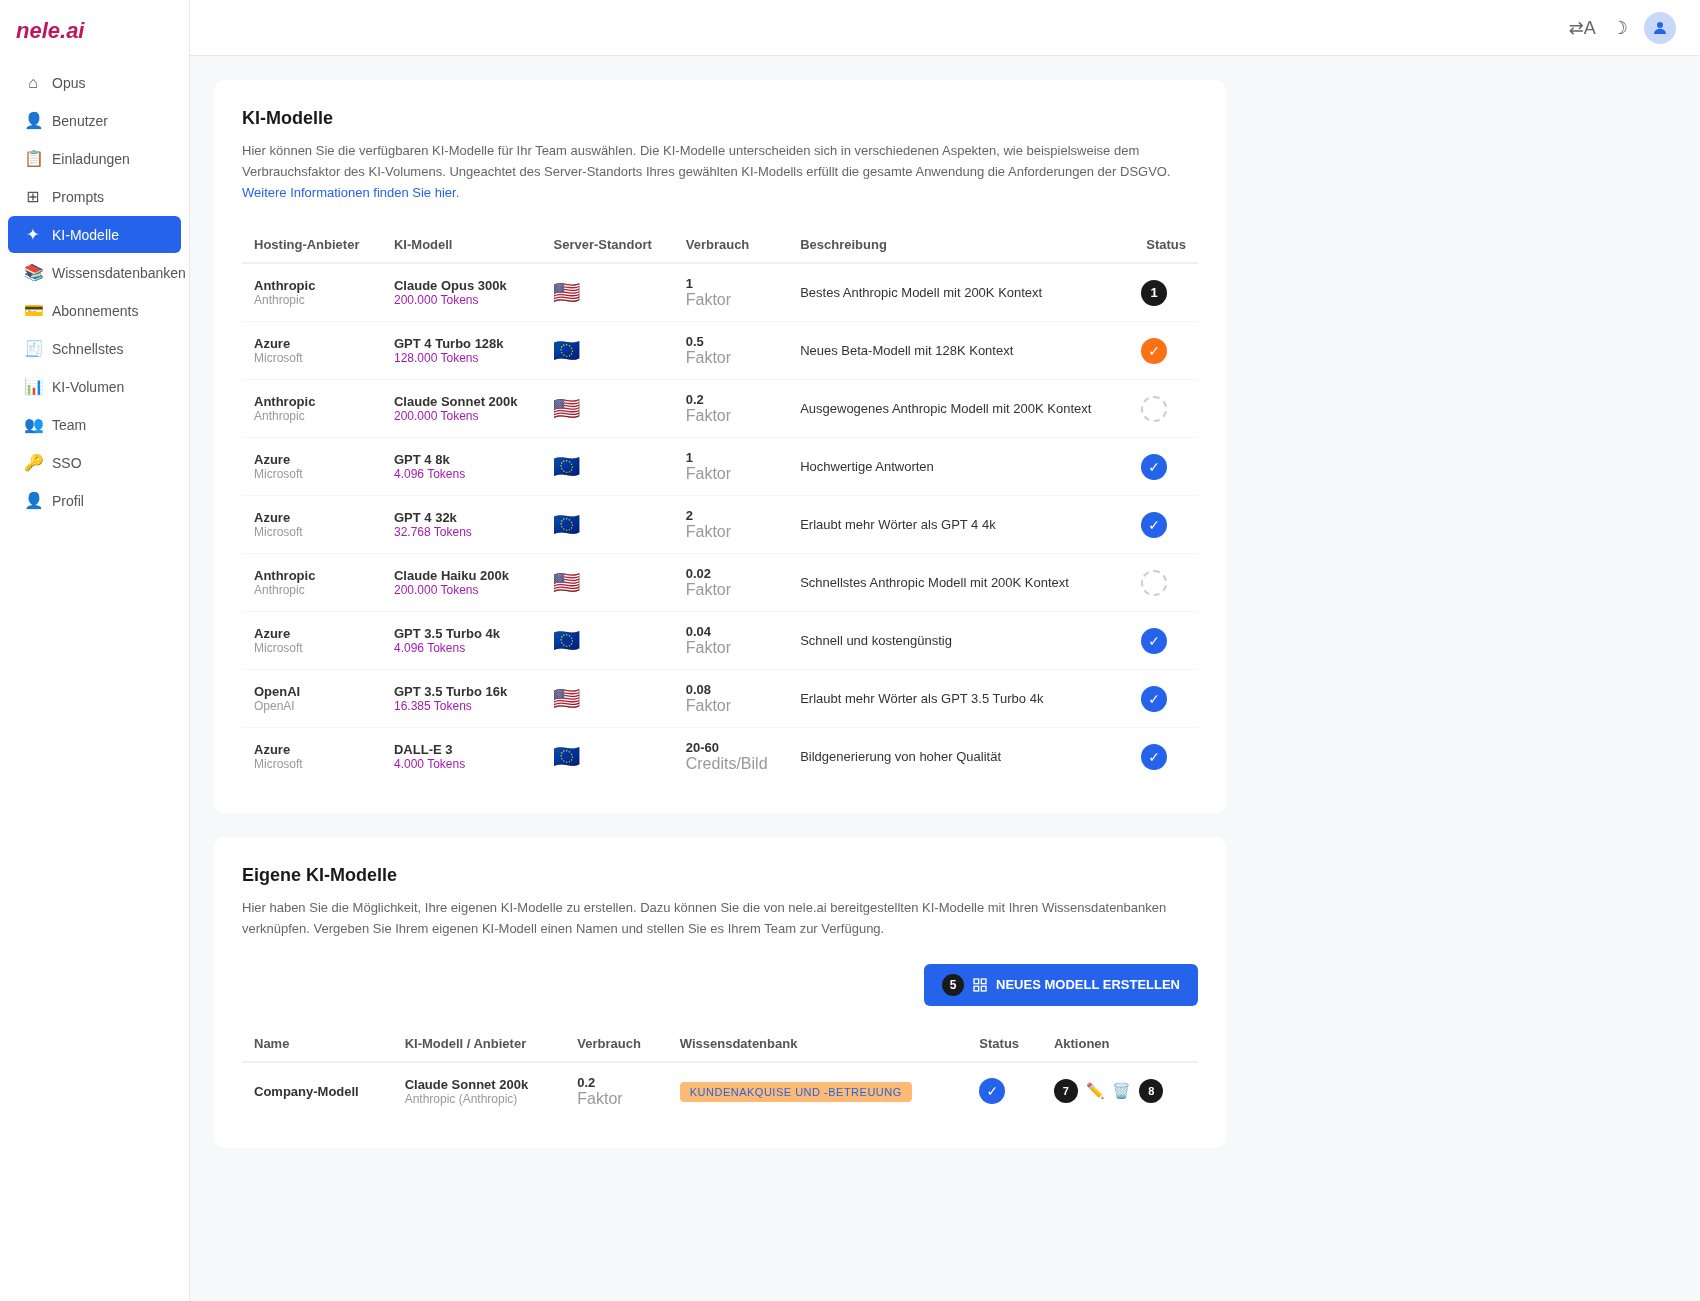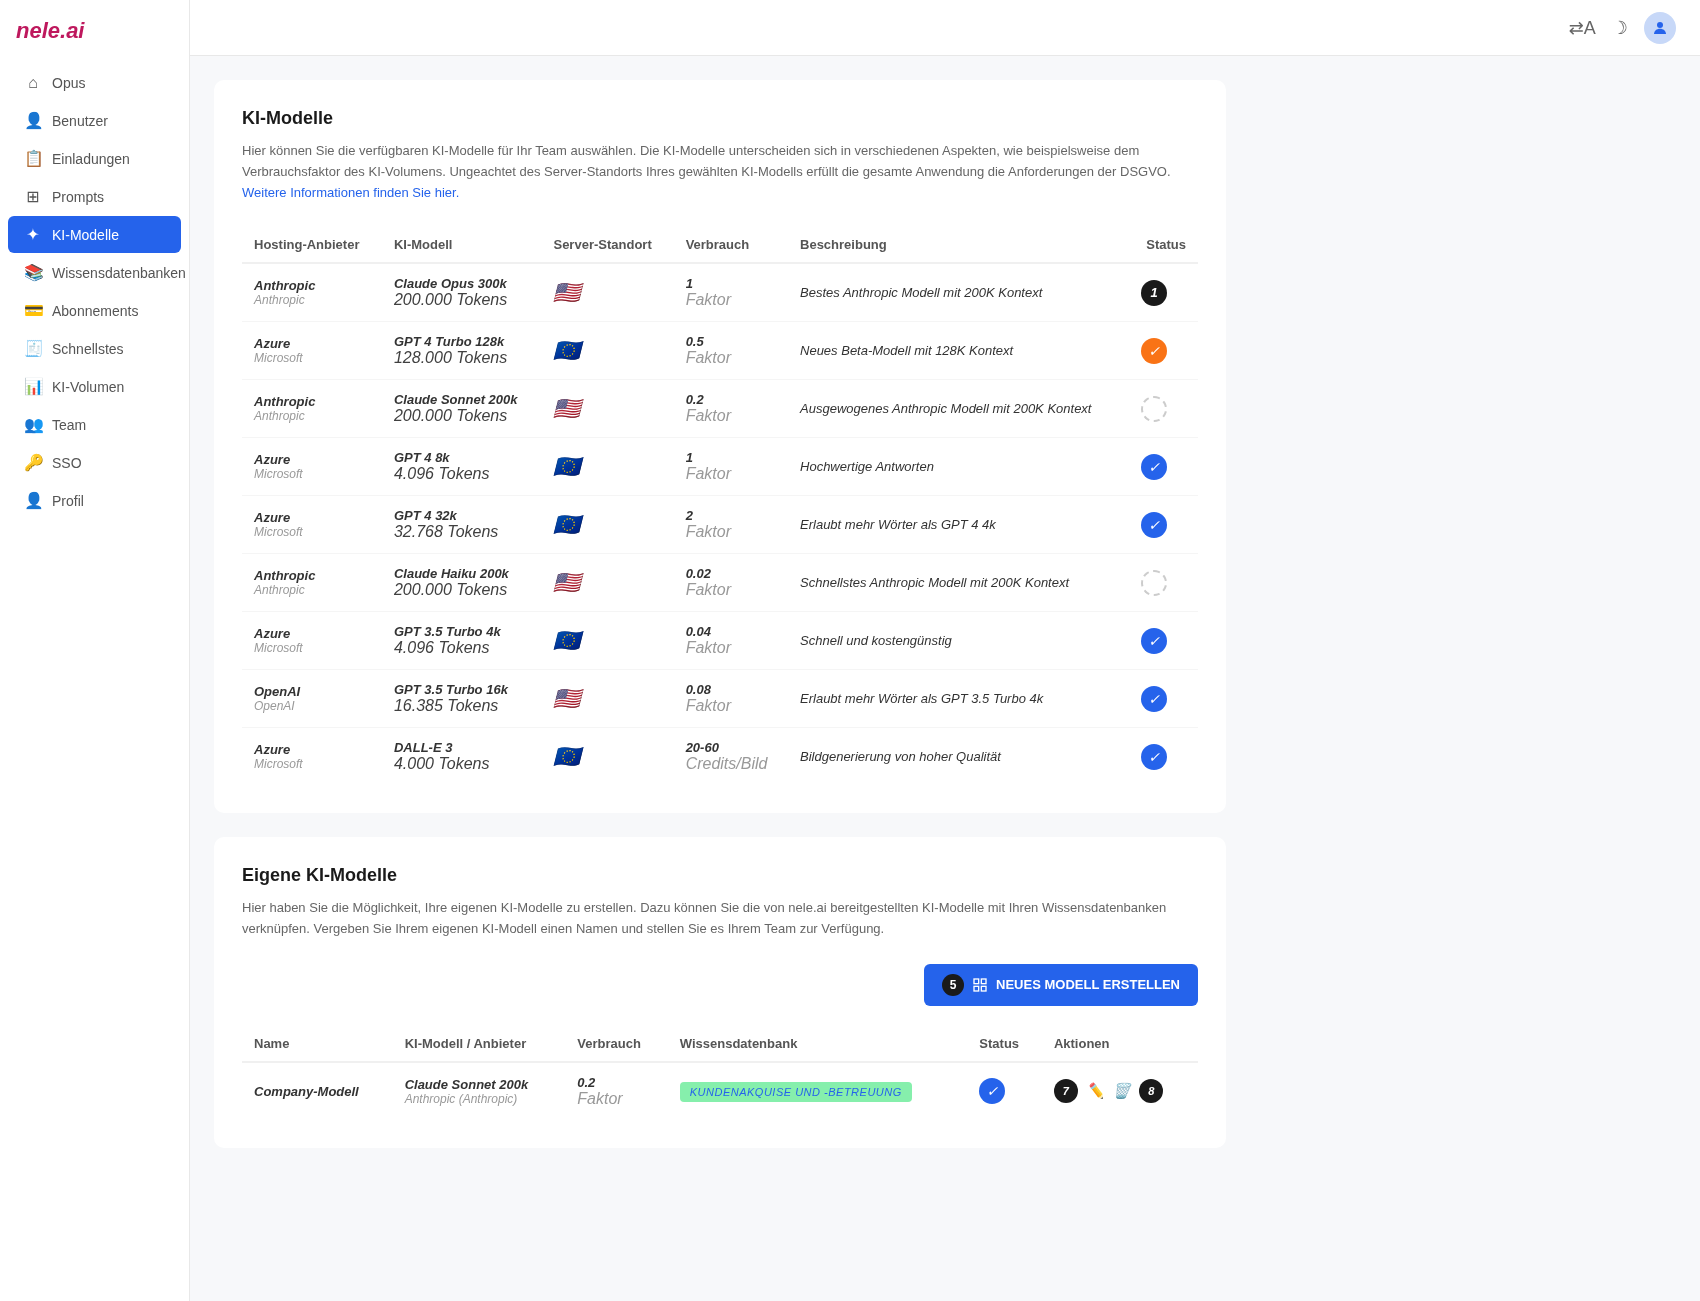--- a/index.html
+++ b/index.html
@@ -26,45 +26,45 @@
     .card { background: #fff; border-radius: 10px; padding: 28px; margin-bottom: 24px; }
 
     .card-title { font-size: 18px; font-weight: 600; color: #1a1a1a; margin-bottom: 12px; }
     .card-desc { font-size: 13px; color: #666; line-height: 1.6; margin-bottom: 24px; }
     .card-desc a { color: #2563eb; text-decoration: none; }
 
     
     .table { width: 100%; border-collapse: collapse; }
     .table thead tr { border-bottom: 2px solid #f0f0f0; }
     .table th { text-align: left; padding: 10px 12px; font-size: 13px; font-weight: 600; color: #555; }
-    .table tbody tr { border-bottom: 1px solid #f5f5f5; font-style: italic; }
+    .table tbody tr { border-bottom: 1px solid #f5f5f5; }
     .table tbody tr:last-child { border-bottom: none; }
     .table td { padding: 12px 12px; vertical-align: middle; font-size: 13px; color: #333; }
 
     .host-name { font-weight: 600; color: #333; }
     .host-sub { font-size: 12px; color: #999; }
     .model-name { font-weight: 600; color: #333; }
-    .model-tokens { font-size: 16px; color: #404040; }
+    .model-tokens { font-size: 12px; color: #a21caf; }
     .usage-val { font-weight: 600; }
     .usage-unit { font-size: 16px; color: #999; }
 
     .flag { font-size: 22px; }
 
     
     .status-circle-active { width: 26px; height: 26px; border-radius: 50%; background: #2563eb; display: flex; align-items: center; justify-content: center; color: #fff; font-size: 14px; }
     .status-circle-selected { width: 26px; height: 26px; border-radius: 50%; background: #f97316; display: flex; align-items: center; justify-content: center; color: #fff; font-size: 14px; }
     .status-circle-inactive { width: 26px; height: 26px; border-radius: 50%; border: 2px dashed #ccc; display: flex; align-items: center; justify-content: center; }
     .status-badge-num { width: 26px; height: 26px; border-radius: 50%; background: #1a1a1a; display: flex; align-items: center; justify-content: center; color: #fff; font-size: 13px; font-weight: 700; }
 
     
     .section-header { display: flex; align-items: center; justify-content: flex-end; margin-bottom: 20px; }
     .new-model-btn { display: flex; align-items: center; gap: 8px; background: #2563eb; color: #fff; border: none; border-radius: 6px; padding: 10px 18px; font-size: 13px; font-weight: 600; cursor: pointer; }
     .new-model-btn .btn-num { background: #1a1a1a; color: #fff; border-radius: 50%; width: 22px; height: 22px; display: flex; align-items: center; justify-content: center; font-size: 12px; font-weight: 700; }
 
-    .tag-badge { background: #86efac; color: #2563eb; border-radius: 4px; padding: 4px 10px; font-size: 11px; font-weight: 500; text-transform: uppercase; letter-spacing: 0.5px; }
+    .tag-badge { background: #fdba74; color: #2563eb; border-radius: 4px; padding: 4px 10px; font-size: 11px; font-weight: 500; text-transform: uppercase; letter-spacing: 0.5px; }
 
     .action-icons { display: flex; align-items: center; gap: 8px; }
     .action-badge { background: #1a1a1a; color: #fff; border-radius: 50%; width: 24px; height: 24px; display: flex; align-items: center; justify-content: justify; align-items: center; justify-content: center; font-size: 11px; font-weight: 700; }
     .edit-icon { color: #2563eb; cursor: pointer; font-size: 15px; }
     .delete-icon { color: #ef4444; cursor: pointer; font-size: 15px; }
 
     .footer-links { padding: 16px 24px; display: flex; justify-content: flex-end; gap: 16px; font-size: 12px; }
     .footer-links a { color: #2563eb; text-decoration: none; }
   </style>
 </head>

